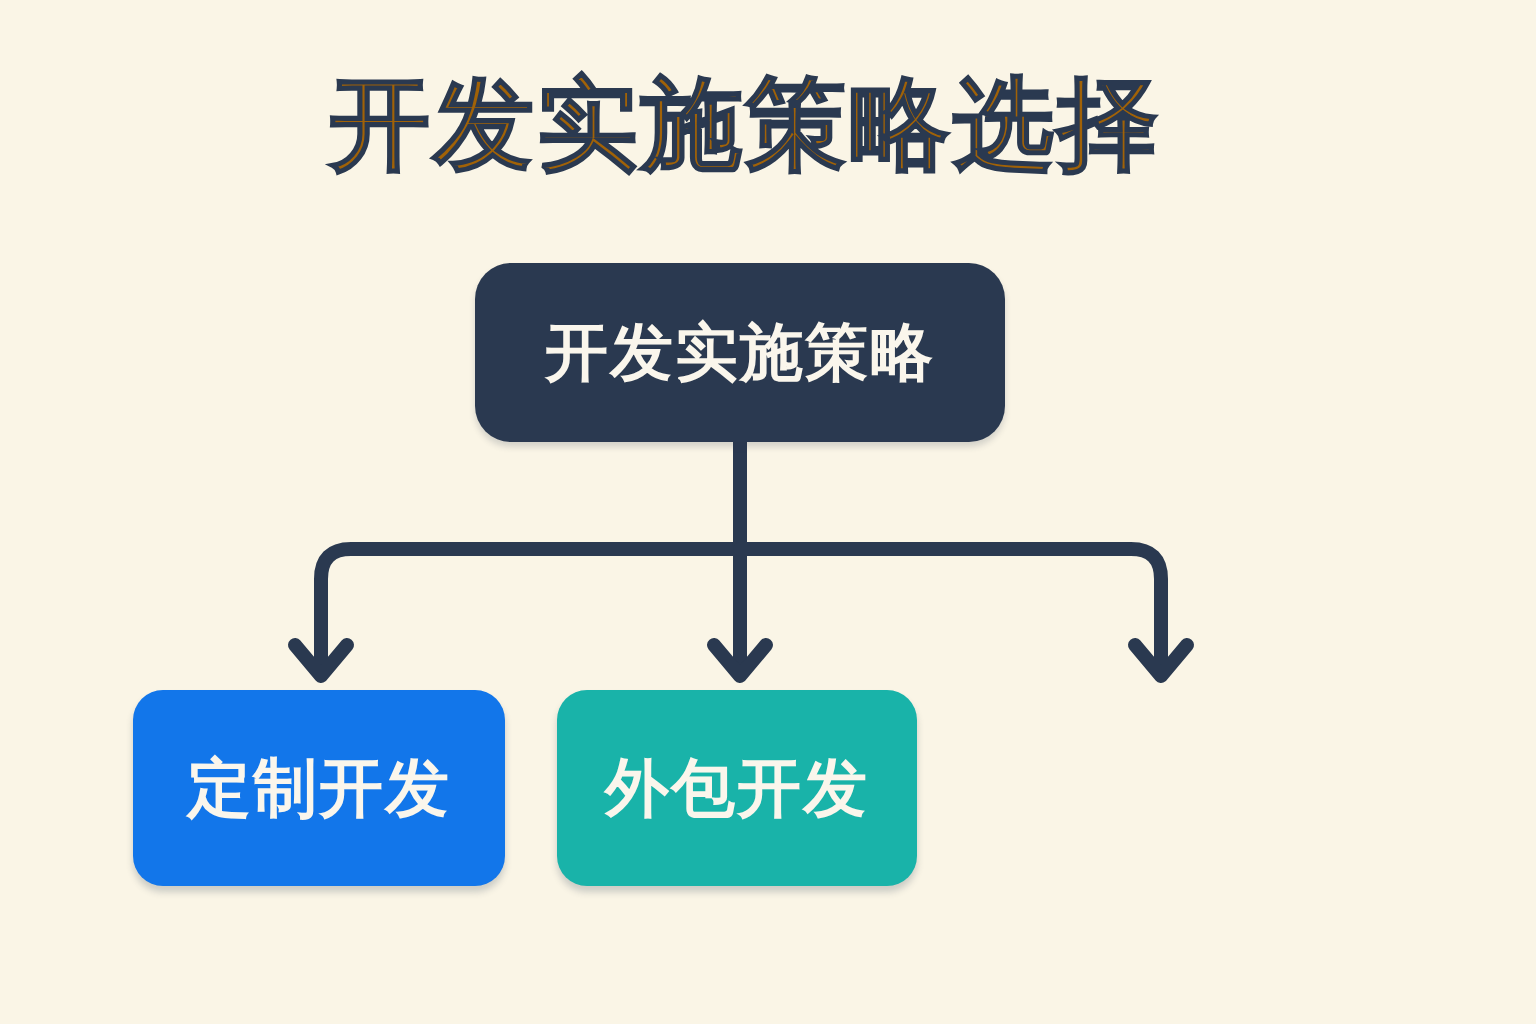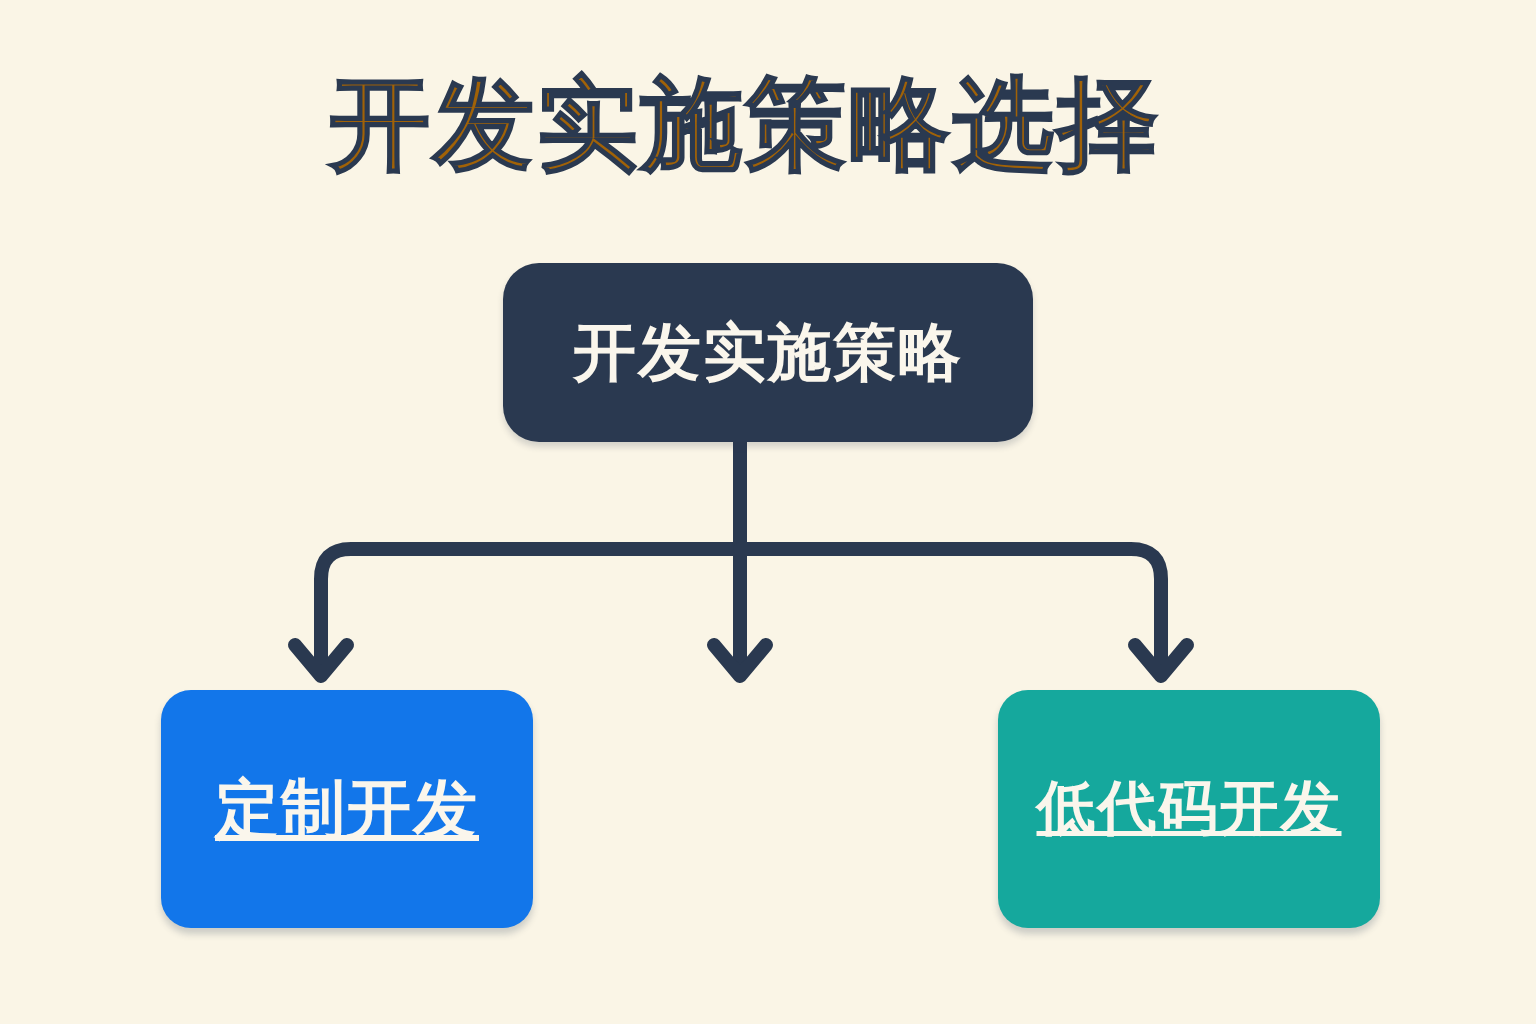--- a/index.html
+++ b/index.html
@@ -36,41 +36,39 @@
   }
   .node {
     position: absolute;
     display: flex;
     align-items: center;
     justify-content: center;
     color: #faf6ec;
     font-weight: 800;
     white-space: nowrap;
     box-sizing: border-box;
-    margin-left: 28px;
   }
   .node-root {
     left: 475px;
     top: 263px;
     width: 530px;
     height: 179px;
     border-radius: 36px;
     background: #2a3950;
     font-size: 63px;
     letter-spacing: 2px;
     box-shadow: 0 5px 6px rgba(42, 57, 80, 0.18);
   }
   .node-child {
     top: 690px;
-    height: 238px;
+    height: 196px;
     border-radius: 30px;
     font-size: 64px;
     letter-spacing: 2px;
     box-shadow: 0 6px 7px rgba(42, 57, 80, 0.22);
-    text-decoration: underline;
   }
   .node-child-1 {
     left: 133px;
     width: 372px;
     background: #1276ea;
   }
   .node-child-2 {
     left: 557px;
     width: 360px;
     background: #19b3a9;
@@ -112,18 +110,18 @@
   </svg>
 
   <div class="node node-root">
     <span>开发实施策略</span>
   </div>
 
   <div class="node node-child node-child-1">
     <span>定制开发</span>
   </div>
 
+  <div class="node node-child node-child-2">
+    <span>外包开发</span>
+  </div>
 
-  <div class="node node-child node-child-3">
-    <span>低代码开发</span>
-  </div>
 
 </div>
 
 </body></html>

